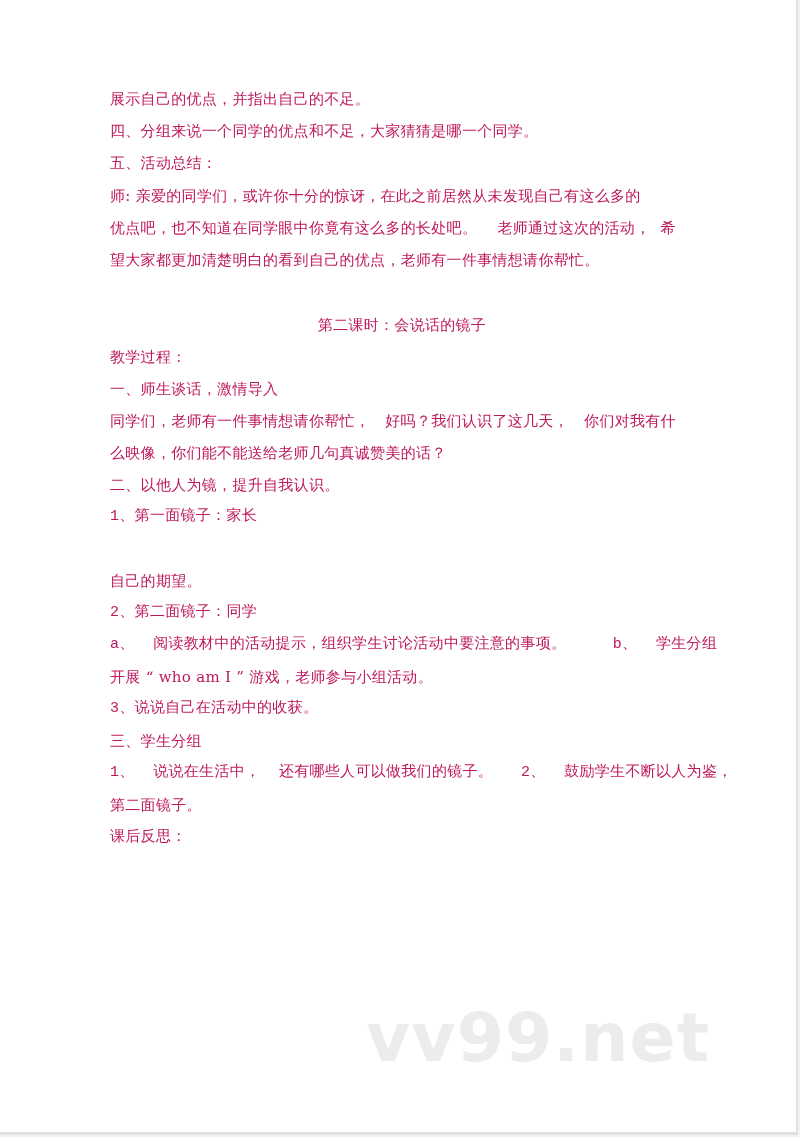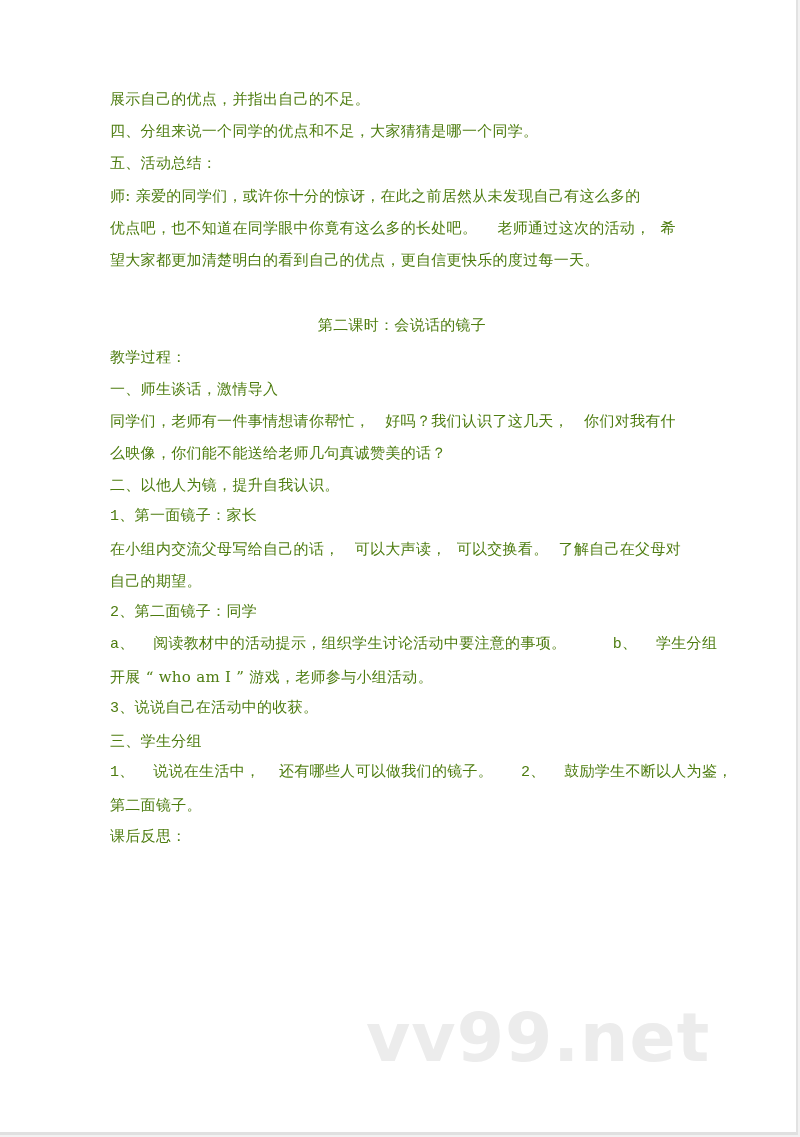--- a/index.html
+++ b/index.html
@@ -9,51 +9,50 @@
     font-family: "DejaVu Serif", "Liberation Serif", serif;
   }
   .page {
     position: absolute; left: 0; top: 0; width: 796px; height: 1132px;
     background: #ffffff;
     border-right: 2px solid #e2e2e2;
     border-bottom: 3px solid #e0e0e0;
   }
   .line {
     position: absolute; left: 110px;
-    font-size: 15px; line-height: 20px; color: #4d7c0f;
+    font-size: 15px; line-height: 20px; color: #be185d;
     white-space: pre; letter-spacing: 0.3px;
   }
   .center { left: 4px; width: 796px; text-align: center; }
   .sans { font-family: Liberation Mono, monospace; }
   .watermark {
     position: absolute; left: 366px; top: 998px;
     font-family: "DejaVu Sans", "Liberation Sans", sans-serif;
     font-weight: bold; font-size: 68px; color: #ececec; letter-spacing: 1px;
   }
 </style>
 </head>
 <body>
 
 <div class="page">
   <div class="line" style="top:89px">展示自己的优点，并指出自己的不足。</div>
   <div class="line" style="top:121px">四、分组来说一个同学的优点和不足，大家猜猜是哪一个同学。</div>
   <div class="line" style="top:153px">五、活动总结：</div>
   <div class="line" style="top:186px">师: 亲爱的同学们，或许你十分的惊讶，在此之前居然从未发现自己有这么多的</div>
   <div class="line" style="top:218px">优点吧，也不知道在同学眼中你竟有这么多的长处吧。    老师通过这次的活动，  希</div>
-  <div class="line" style="top:250px">望大家都更加清楚明白的看到自己的优点，更自信更快乐的度过每一天。</div>
+  <div class="line" style="top:250px">望大家都更加清楚明白的看到自己的优点，老师有一件事情想请你帮忙。</div>
 
   <div class="line center" style="top:315px">第二课时：会说话的镜子</div>
 
   <div class="line" style="top:347px">教学过程：</div>
   <div class="line" style="top:379px">一、师生谈话，激情导入</div>
   <div class="line" style="top:411px">同学们，老师有一件事情想请你帮忙，   好吗？我们认识了这几天，   你们对我有什</div>
   <div class="line" style="top:443px">么映像，你们能不能送给老师几句真诚赞美的话？</div>
   <div class="line" style="top:475px">二、以他人为镜，提升自我认识。</div>
   <div class="line sans" style="top:507px">1、第一面镜子：家长</div>
-  <div class="line" style="top:539px">在小组内交流父母写给自己的话，   可以大声读，  可以交换看。  了解自己在父母对</div>
   <div class="line" style="top:571px">自己的期望。</div>
   <div class="line sans" style="top:603px">2、第二面镜子：同学</div>
   <div class="line sans" style="top:635px">a、  阅读教材中的活动提示，组织学生讨论活动中要注意的事项。     b、  学生分组</div>
   <div class="line" style="top:667px">开展 “ who am I ” 游戏，老师参与小组活动。</div>
   <div class="line sans" style="top:699px">3、说说自己在活动中的收获。</div>
   <div class="line" style="top:731px">三、学生分组</div>
   <div class="line sans" style="top:763px">1、  说说在生活中，  还有哪些人可以做我们的镜子。   2、  鼓励学生不断以人为鉴，</div>
   <div class="line" style="top:795px">第二面镜子。</div>
 
   <div class="line" style="top:826px">课后反思：</div>

